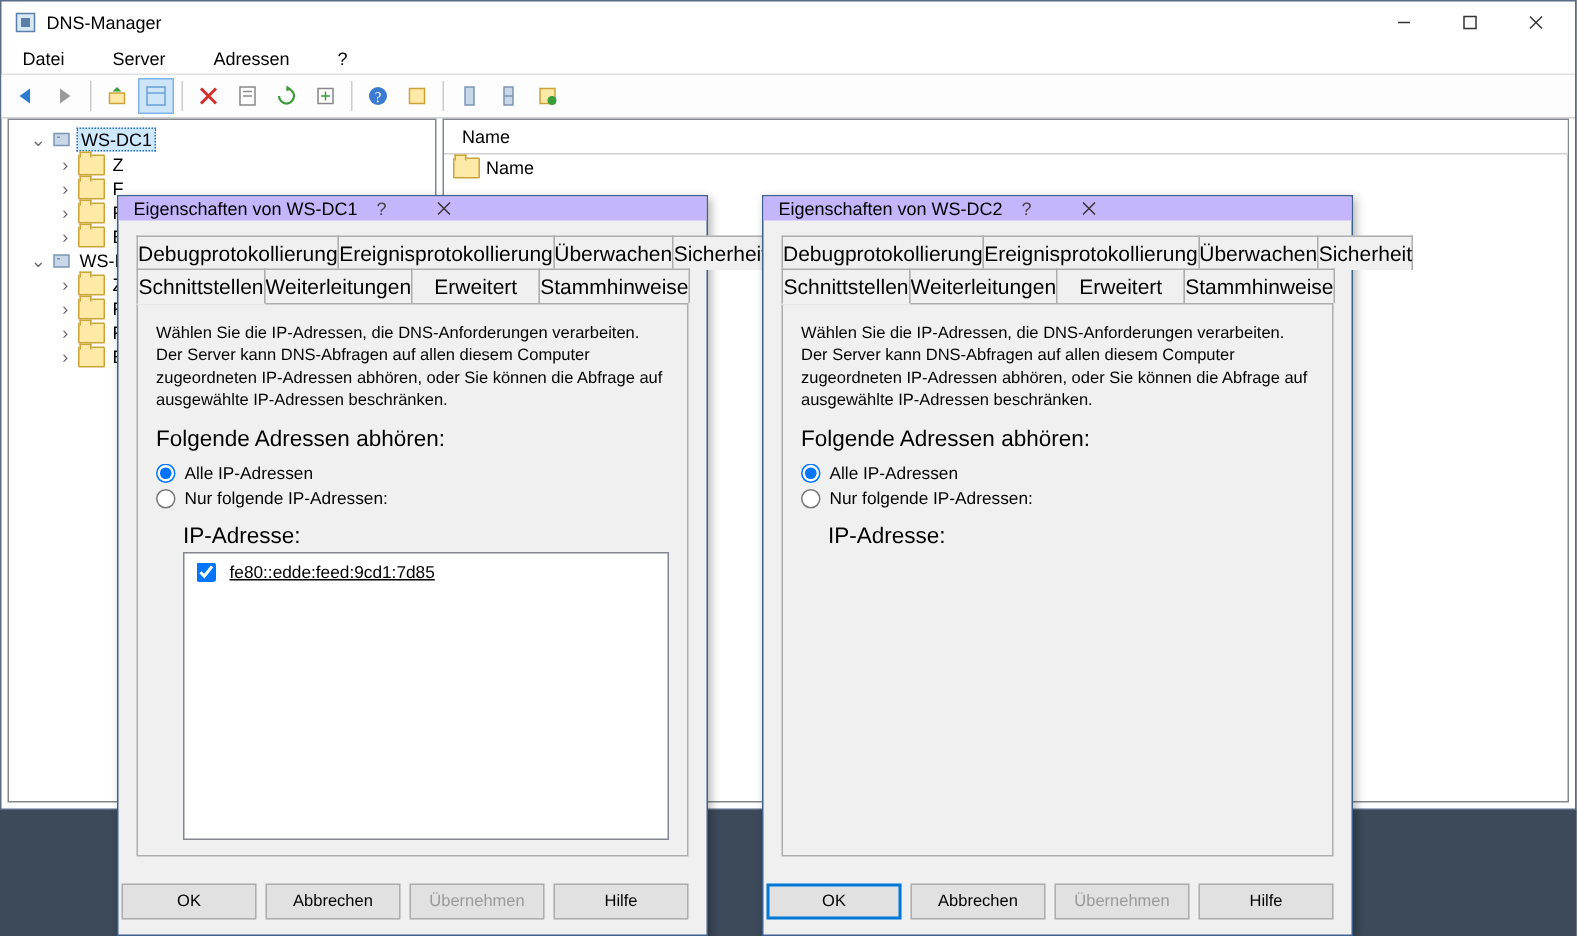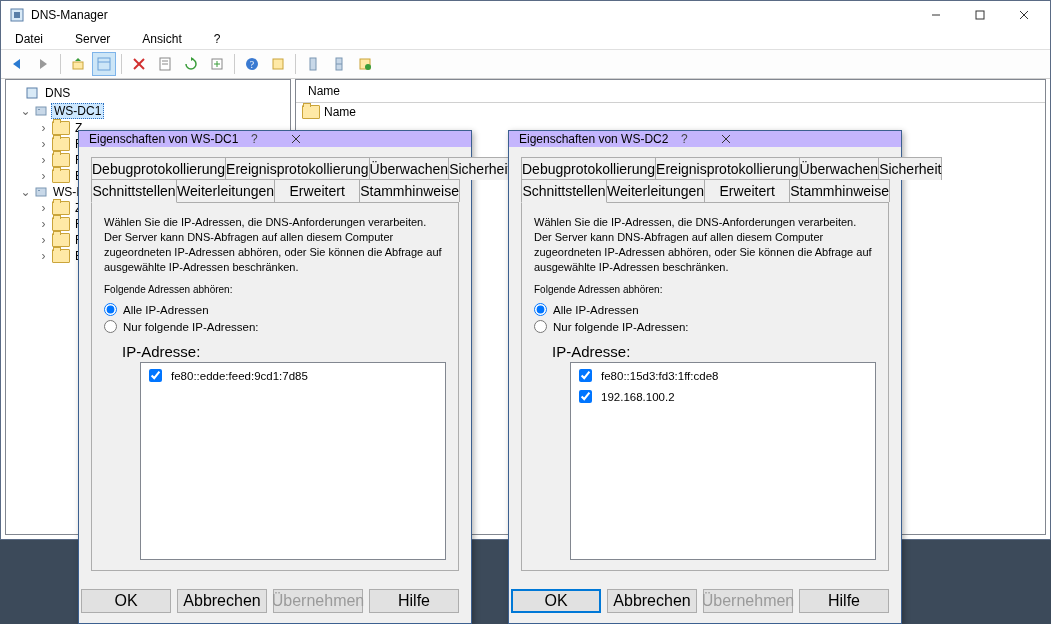--- a/index.html
+++ b/index.html
@@ -38,28 +38,28 @@
   .dlg-tbs{display:flex;gap:10px;}
   .dlg-tbtn{width:32px;height:24px;display:flex;align-items:center;justify-content:center;color:#444;}
   .dlg-body{flex:1;padding:10px 12px 8px;display:flex;flex-direction:column;}
   .tabrow{display:flex;}
   .tabrow .tab{border:1px solid #adadad;border-bottom:none;padding:3px 0;background:#f0f0f0;font-size:14px;flex:1;text-align:center;white-space:nowrap;margin-right:-1px;}
   .tabrow.back .tab{background:#f0f0f0;}
   .tabrow.front{margin-top:-1px;}
   .tabrow.front .tab.active{background:#f0f0f0;position:relative;z-index:2;border-bottom:1px solid #f0f0f0;margin-bottom:-1px;}
   .tabpanel{border:1px solid #adadad;flex:1;padding:12px 12px 10px;background:#f0f0f0;display:flex;flex-direction:column;}
   .desc{font-size:11px;line-height:1.35;margin-bottom:10px;}
-  .subhdr{font-size:10px;margin-bottom:6px;}
+  .subhdr{font-size:15px;margin-bottom:6px;}
   .radio{display:flex;align-items:center;gap:6px;margin:2px 0;font-size:11.5px;}
   .radio input{margin:0;}
   .iplabel{margin:8px 0 2px 18px;font-size:15px;}
-  .iplist{margin-left:36px;flex:1;border:1px solid #828790;background:#fff;padding:2px;overflow:auto;}
+  .iplist{margin-left:18px;flex:1;border:1px solid #828790;background:#fff;padding:2px;overflow:auto;text-decoration:underline;}
   .ipitem{display:flex;align-items:center;gap:6px;padding:1px 2px;font-size:11.5px;}
   .btnrow{display:flex;justify-content:flex-end;gap:6px;padding:10px 12px;}
-  .btn{min-width:72px;height:22px;border:1px solid #adadad;background:#e1e1e1;font-size:16px;display:flex;align-items:center;justify-content:center;padding:0 8px;}
+  .btn{min-width:72px;height:22px;border:1px solid #adadad;background:#e1e1e1;font-size:11px;display:flex;align-items:center;justify-content:center;padding:0 8px;}
   .btn.default{border:1px solid #0078d7;box-shadow:inset 0 0 0 1px #0078d7;}
   .btn.disabled{color:#9a9a9a;}
   svg{display:block;}
 </style>
 </head>
 <body>
 
 <div class="outer">
   <div class="mainwin">
     <div class="titlebar">
@@ -88,21 +88,21 @@
               <line x1="1" y1="1" x2="9" y2="9" stroke="#333"></line>
               <line x1="9" y1="1" x2="1" y2="9" stroke="#333"></line>
             </svg>
           </div>
       </div>
     </div>
 
     <div class="menubar">
       <span class="menuitem">Datei</span>
       <span class="menuitem">Server</span>
-      <span class="menuitem">Ansicht</span>
+      <span class="menuitem">Adressen</span>
       <span class="menuitem">?</span>
     </div>
 
     <div class="toolbar">
       <div class="tbicon">
           <svg width="16" height="16">
             <path d="M11 3 L4 8 L11 13 Z" fill="#2a7ad1"></path>
           </svg>
         </div>
       <div class="tbicon">
@@ -177,29 +177,20 @@
           <svg width="16" height="16">
             <rect x="3" y="3" width="10" height="10" fill="#ffe9a6" stroke="#caa43a"></rect>
             <circle cx="11" cy="11" r="3" fill="#3a9d3a"></circle>
           </svg>
         </div>
     </div>
 
     <div class="client">
       <div class="treepane">
         <div class="tree">
-          <div class="tnode">
-            <span class="chev">&nbsp;</span>
-            <span class="appicon">
-                <svg width="14" height="14">
-                  <rect x="2" y="2" width="10" height="10" fill="#d9eaf7" stroke="#5a7fa8"></rect>
-                </svg>
-              </span>
-            <span class="lbl">DNS</span>
-          </div>
           <div id="tree-servers">
               <div class="tnode sel" style="padding-left: 12px;">
                 <span class="chev">⌄</span>
     <span class="srvicon">
                   <svg width="14" height="14">
                     <rect x="2" y="3" width="10" height="8" fill="#c8d8e8" stroke="#7a96b2"></rect>
                     <rect x="4" y="5" width="2" height="1" fill="#7a96b2"></rect>
                   </svg>
                 </span>
     <span class="lbl">WS-DC1</span>
@@ -353,30 +344,20 @@
         <div class="subhdr">Folgende Adressen abhören:</div>
         <label class="radio">
             <input type="radio" name="r1" checked="" style="">
             <span>Alle IP-Adressen</span>
           </label>
         <label class="radio">
             <input type="radio" name="r1" style="">
             <span>Nur folgende IP-Adressen:</span>
           </label>
         <div class="iplabel">IP-Adresse:</div>
-        <div class="iplist">
-            <div class="ipitem">
-              <input type="checkbox" checked="" style="">
-              <span>fe80::15d3:fd3:1ff:cde8</span>
-            </div>
-            <div class="ipitem">
-              <input type="checkbox" checked="" style="">
-              <span>192.168.100.2</span>
-            </div>
-          </div>
       </div>
     </div>
     <div class="btnrow">
       <div class="btn default">OK</div>
       <div class="btn">Abbrechen</div>
       <div class="btn disabled">Übernehmen</div>
       <div class="btn">Hilfe</div>
     </div>
     </div>
 </div>

